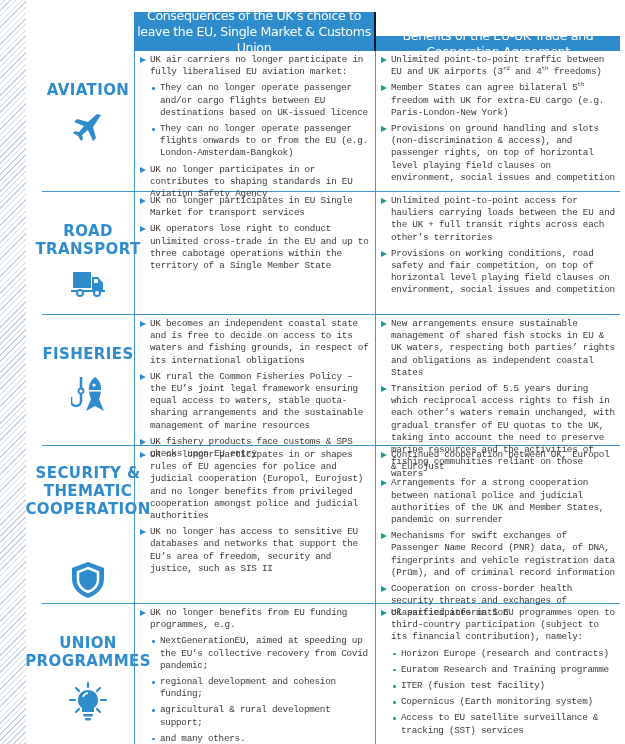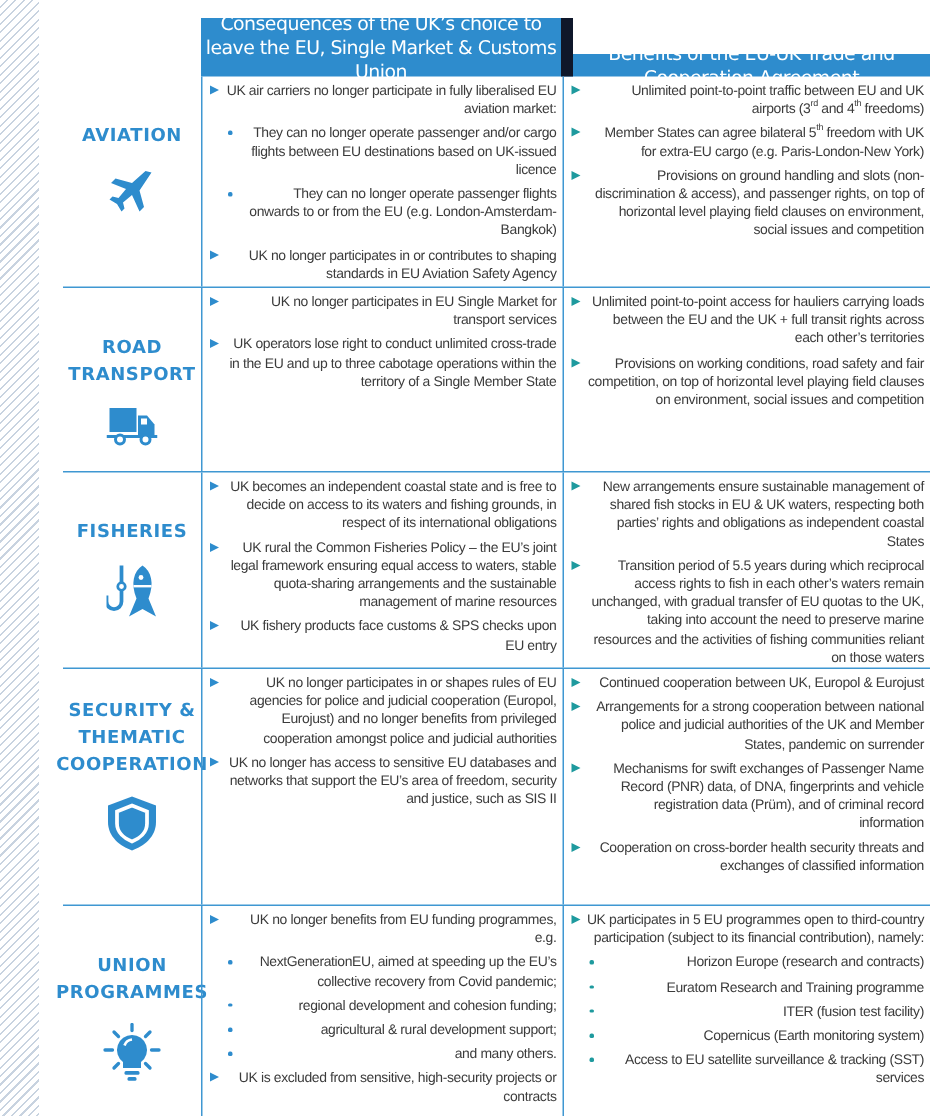--- a/index.html
+++ b/index.html
@@ -15,36 +15,36 @@
     }
     .table {
       position: absolute; left: 42px; top: 12px; width: 578px;
     }
     .hdr-row { display: flex; height: 39px; margin-left: 92px; }
     .hdr-cell {
       background: #2e8ccd; color: #ffffff; font-size: 12.6px; line-height: 16px;
       text-align: center; display: flex; align-items: center; justify-content: center;
       font-family: "DejaVu Sans", sans-serif; letter-spacing: -0.35px;
     }
-    .hdr-left { width: 240px; border-right: 8px solid #0f172a; }
+    .hdr-left { width: 240px; border-right: 2px solid #0f172a; }
     .hdr-right { flex: 1; margin-top: 24px; }
     .row { display: flex; border-bottom: 1.5px solid #3f97d2; }
     .row.last { border-bottom: none; }
     .cat {
       width: 92px; display: flex; flex-direction: column; align-items: center;
       padding-top: 30px; box-sizing: border-box;
     }
     .cat-title {
-      color: #2e8ccd; font-weight: bold; font-size: 12px; line-height: 18px; text-align: center;
+      color: #2e8ccd; font-weight: bold; font-size: 15px; line-height: 18px; text-align: center;
       letter-spacing: 0.4px; font-family: "DejaVu Sans", sans-serif;
     }
     .cat-icon { margin-top: 12px; }
     .cell {
       box-sizing: border-box; padding: 3px 4px 4px 4px; font-size: 9.3px; line-height: 12.2px;
-      letter-spacing: -0.25px; font-family: Liberation Sans, sans-serif; text-align: right;
+      letter-spacing: -0.25px; font-family: Liberation Mono, monospace;
     }
     .cell-left { width: 242px; border-left: 1.5px solid #3f97d2; border-right: 1.5px solid #3f97d2; }
     .cell-right { flex: 1; }
     ul { list-style: none; margin: 0; padding: 0; }
     li.b { position: relative; padding-left: 11px; margin-bottom: 4px; }
     li.b::before {
       content: ""; position: absolute; left: 1px; top: 3px; width: 0; height: 0;
       border-top: 3.5px solid transparent; border-bottom: 3.5px solid transparent;
       border-left: 6px solid #2e8ccd;
     }
@@ -137,21 +137,21 @@
           </ul>
         </div>
         <div class="cell cell-right">
           <ul>
             <li class="b"><span>New arrangements ensure sustainable management of shared fish stocks in EU &amp; UK waters, respecting both parties’ rights and obligations as independent coastal States</span></li>
             <li class="b"><span>Transition period of 5.5 years during which reciprocal access rights to fish in each other’s waters remain unchanged, with gradual transfer of EU quotas to the UK, taking into account the need to preserve marine resources and the activities of fishing communities reliant on those waters</span></li>
           </ul>
         </div>
       </div>
       <div class="row" style="height: 157px;">
-        <div class="cat" style="padding-top: 18px;">
+        <div class="cat" style="padding-top: 18px; justify-content: space-between;">
           <div class="cat-title">SECURITY &amp;<br>THEMATIC<br>COOPERATION</div>
           <div class="cat-icon"><svg width="34" height="38" viewBox="0 0 34 38">
               <path fill="#2e8ccd" d="M17 1 L33 7 V18 C33 28 25 34 17 37 C9 34 1 28 1 18 V7 Z"></path>
               <path fill="none" stroke="#fff" stroke-width="2.5" d="M17 7 L27 11 V19 C27 25 22 29 17 31 C12 29 7 25 7 19 V11 Z"></path>
             </svg></div>
         </div>
         <div class="cell cell-left">
           <ul>
             <li class="b"><span>UK no longer participates in or shapes rules of EU agencies for police and judicial cooperation (Europol, Eurojust) and no longer benefits from privileged cooperation amongst police and judicial authorities</span></li>
             <li class="b"><span>UK no longer has access to sensitive EU databases and networks that support the EU’s area of freedom, security and justice, such as SIS II</span></li>

